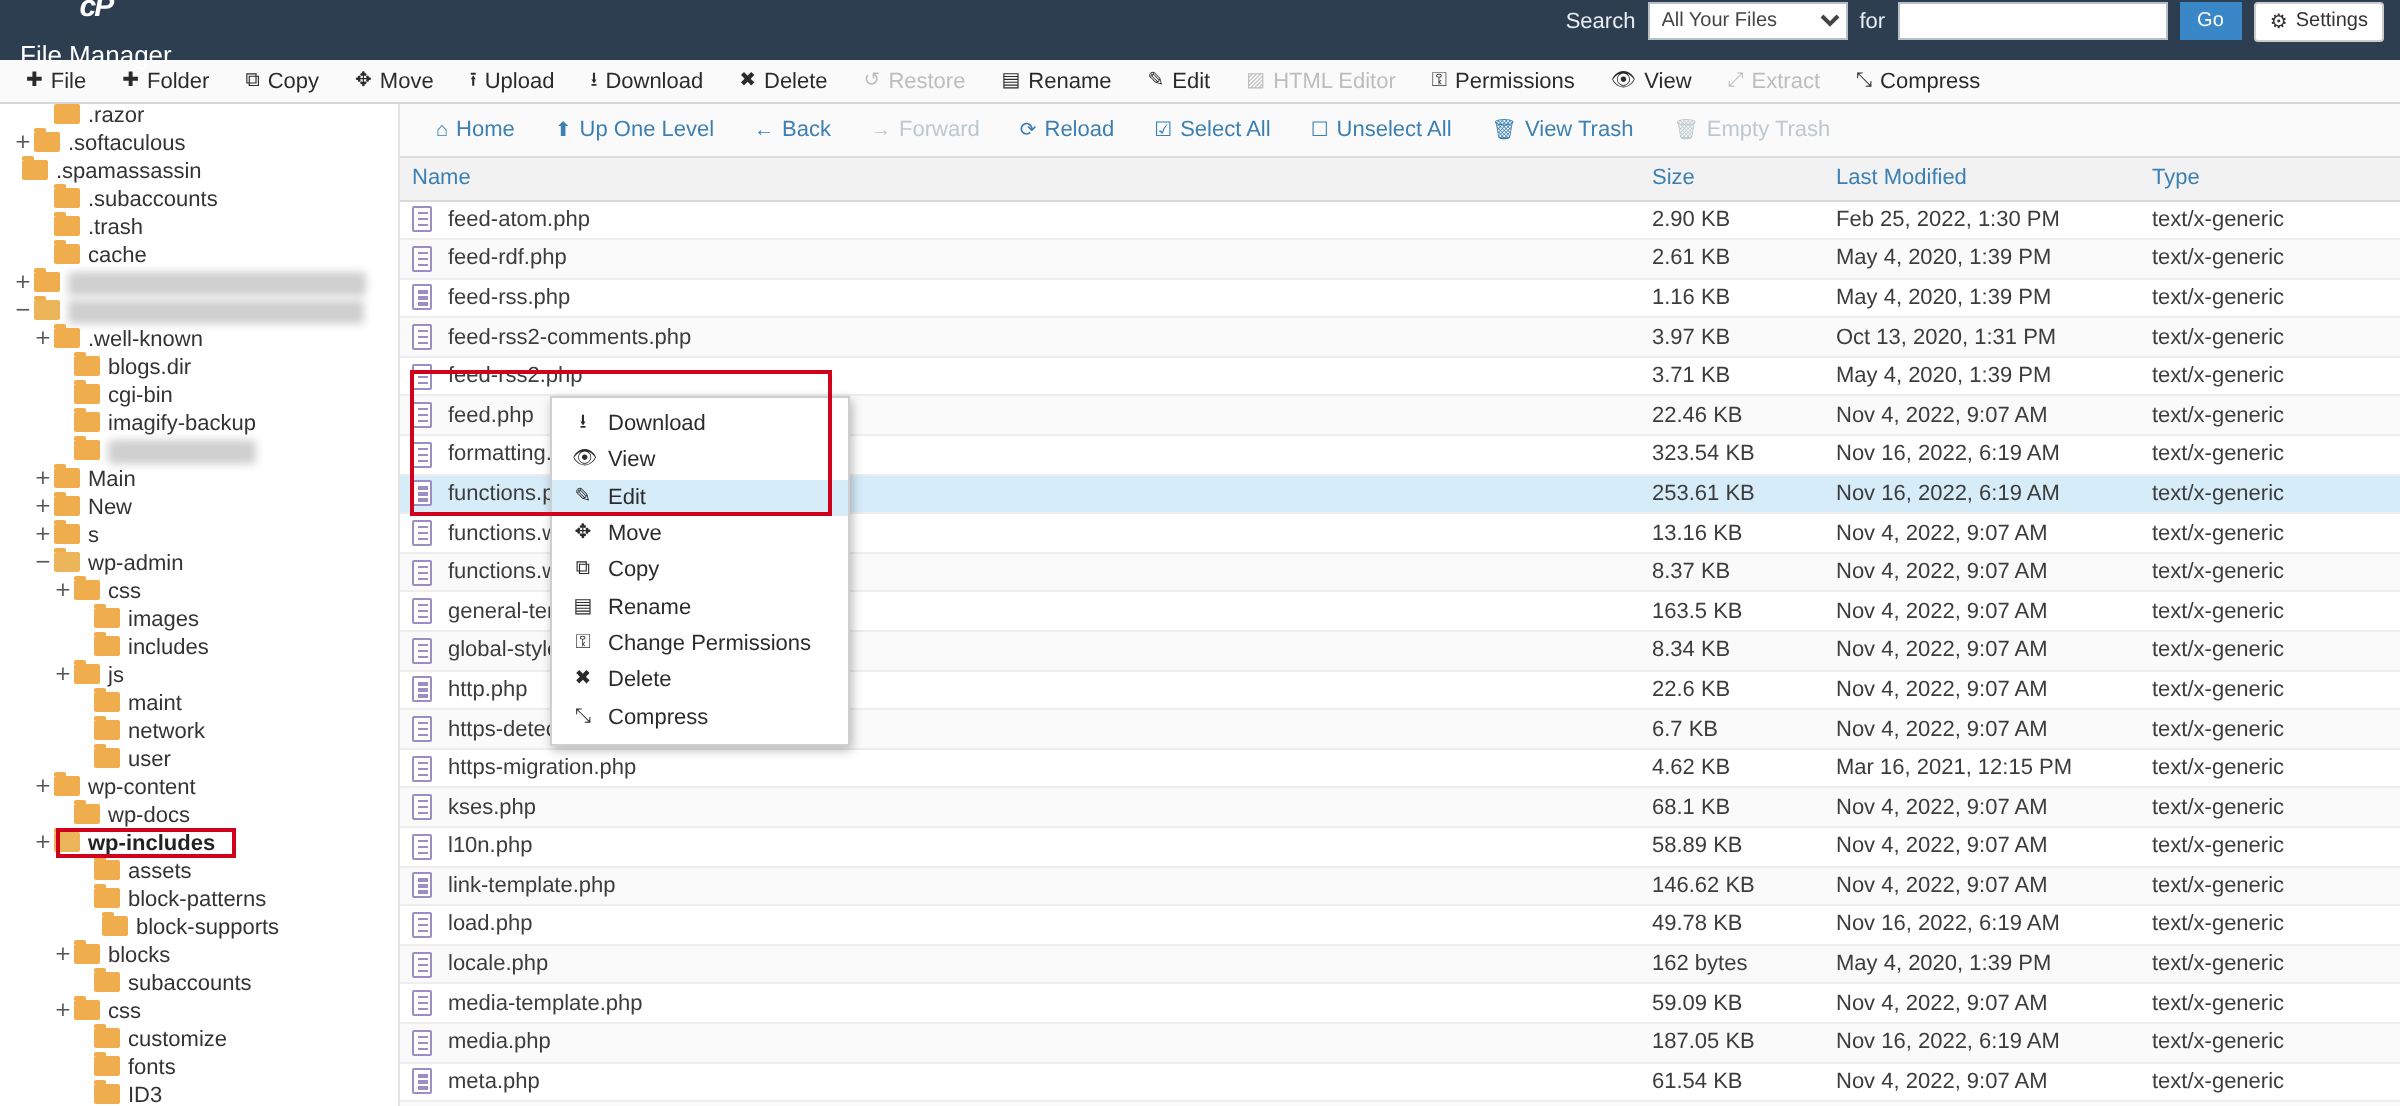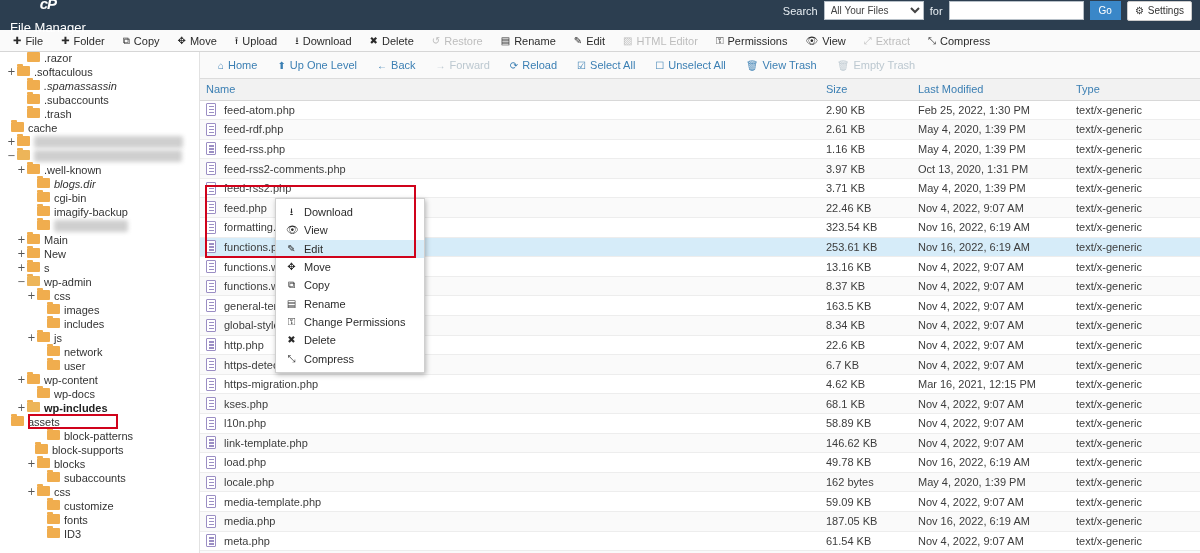--- a/index.html
+++ b/index.html
@@ -257,56 +257,56 @@
         <div class="tree-row" style="padding-left: 16px;">
           <span class="tw empty">·</span>
           <span class="folder-ico"></span>
           <span class="tree-label">.razor</span>
         </div>
         <div class="tree-row" style="padding-left: 6px;">
           <span class="tw">+</span>
           <span class="folder-ico"></span>
           <span class="tree-label">.softaculous</span>
         </div>
-        <div class="tree-row" style="padding-left: 16px; font-style: italic;">
+        <div class="tree-row" style="">
           <span class="tw empty">·</span>
           <span class="folder-ico"></span>
           <span class="tree-label">.spamassassin</span>
         </div>
         <div class="tree-row" style="padding-left: 16px;">
           <span class="tw empty">·</span>
           <span class="folder-ico"></span>
           <span class="tree-label">.subaccounts</span>
         </div>
         <div class="tree-row" style="padding-left: 16px;">
           <span class="tw empty">·</span>
           <span class="folder-ico"></span>
           <span class="tree-label">.trash</span>
         </div>
-        <div class="tree-row" style="">
+        <div class="tree-row" style="padding-left: 16px;">
           <span class="tw empty">·</span>
           <span class="folder-ico"></span>
           <span class="tree-label">cache</span>
         </div>
         <div class="tree-row redacted" style="padding-left: 6px;">
           <span class="tw">+</span>
           <span class="folder-ico"></span>
           <span class="tree-label">redacted-domain-one.example</span>
         </div>
         <div class="tree-row redacted" style="padding-left: 6px;">
           <span class="tw">−</span>
           <span class="folder-ico open"></span>
           <span class="tree-label">redacted-domain-two.example</span>
         </div>
         <div class="tree-row" style="padding-left: 16px;">
           <span class="tw">+</span>
           <span class="folder-ico"></span>
           <span class="tree-label">.well-known</span>
         </div>
-        <div class="tree-row" style="padding-left: 26px; font-style: italic;">
+        <div class="tree-row" style="padding-left: 26px;">
           <span class="tw empty">·</span>
           <span class="folder-ico"></span>
           <span class="tree-label">blogs.dir</span>
         </div>
         <div class="tree-row" style="padding-left: 26px;">
           <span class="tw empty">·</span>
           <span class="folder-ico"></span>
           <span class="tree-label">cgi-bin</span>
         </div>
         <div class="tree-row" style="padding-left: 26px;">
@@ -355,20 +355,25 @@
           <span class="tree-label">includes</span>
         </div>
         <div class="tree-row" style="padding-left: 26px;">
           <span class="tw">+</span>
           <span class="folder-ico"></span>
           <span class="tree-label">js</span>
         </div>
         <div class="tree-row" style="padding-left: 36px;">
           <span class="tw empty">·</span>
           <span class="folder-ico"></span>
+          <span class="tree-label">maint</span>
+        </div>
+        <div class="tree-row" style="padding-left: 36px;">
+          <span class="tw empty">·</span>
+          <span class="folder-ico"></span>
           <span class="tree-label">network</span>
         </div>
         <div class="tree-row" style="padding-left: 36px;">
           <span class="tw empty">·</span>
           <span class="folder-ico"></span>
           <span class="tree-label">user</span>
         </div>
         <div class="tree-row" style="padding-left: 16px;">
           <span class="tw">+</span>
           <span class="folder-ico"></span>
@@ -377,31 +382,31 @@
         <div class="tree-row" style="padding-left: 26px;">
           <span class="tw empty">·</span>
           <span class="folder-ico"></span>
           <span class="tree-label">wp-docs</span>
         </div>
         <div class="tree-row selected" style="padding-left: 16px;">
           <span class="tw">+</span>
           <span class="folder-ico open"></span>
           <span class="tree-label">wp-includes</span>
         </div>
-        <div class="tree-row" style="">
+        <div class="tree-row" style="padding-left: 36px;">
           <span class="tw empty">·</span>
           <span class="folder-ico"></span>
           <span class="tree-label">assets</span>
         </div>
         <div class="tree-row" style="padding-left: 36px;">
           <span class="tw empty">·</span>
           <span class="folder-ico"></span>
           <span class="tree-label">block-patterns</span>
         </div>
-        <div class="tree-row" style="padding-left: 24px;">
+        <div class="tree-row" style="padding-left: 40px;">
           <span class="tw empty">·</span>
           <span class="folder-ico"></span>
           <span class="tree-label">block-supports</span>
         </div>
         <div class="tree-row" style="padding-left: 26px;">
           <span class="tw">+</span>
           <span class="folder-ico"></span>
           <span class="tree-label">blocks</span>
         </div>
         <div class="tree-row" style="padding-left: 36px;">

